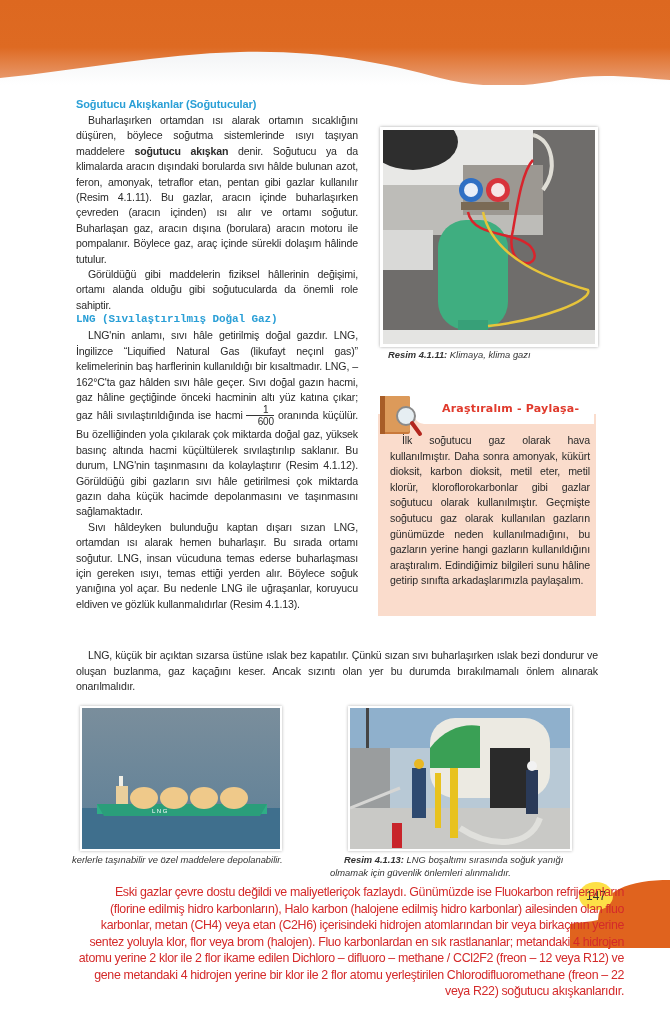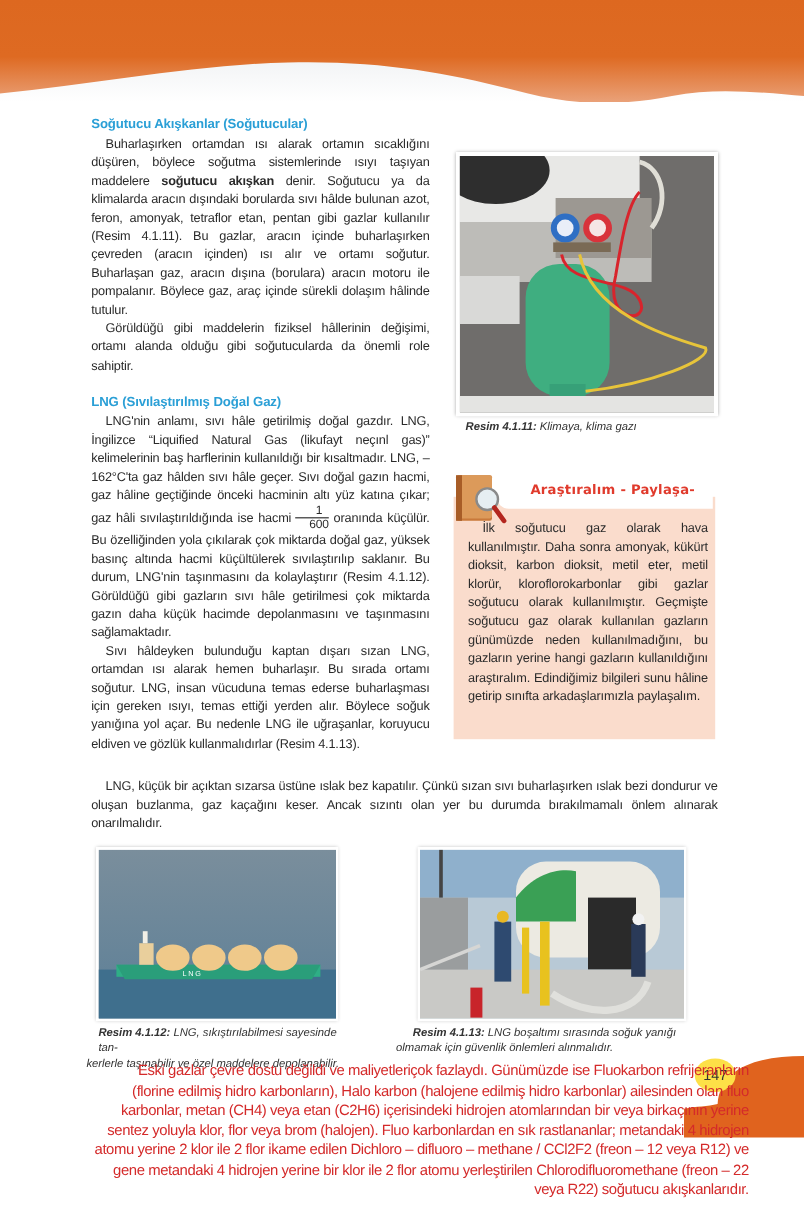--- a/index.html
+++ b/index.html
@@ -101,21 +101,21 @@
     <rect x="0" y="0" width="670" height="85" fill="url(#gw)"></rect>
     <path d="M0,0 H670 V80 C640,78 600,72 560,80 C520,88 480,88 440,78 C380,62 320,50 240,52 C160,54 80,70 0,78 Z" fill="url(#og)"></path>
   </svg>
 </div>
 
 <div class="col-left">
   <h3 class="section-title">Soğutucu Akışkanlar (Soğutucular)</h3>
   <p class="para"><span>Buharlaşırken ortamdan ısı alarak ortamın sıcaklığını düşüren, böylece soğutma sistemlerinde ısıyı taşıyan maddelere </span><b>soğutucu akışkan</b><span> denir. Soğutucu ya da klimalarda aracın dışındaki borularda sıvı hâlde bulunan azot, feron, amonyak, tetraflor etan, pentan gibi gazlar kullanılır (Resim 4.1.11). Bu gazlar, aracın içinde buharlaşırken çevreden (aracın içinden) ısı alır ve ortamı soğutur. Buharlaşan gaz, aracın dışına (borulara) aracın motoru ile pompalanır. Böylece gaz, araç içinde sürekli dolaşım hâlinde tutulur.</span></p>
   <p class="para">Görüldüğü gibi maddelerin fiziksel hâllerinin değişimi, ortamı alanda olduğu gibi soğutucularda da önemli role sahiptir.</p>
 
-  <h3 class="section-title" style="margin-top:16px;">LNG (Sıvılaştırılmış Doğal Gaz)</h3>
+  <h3 class="section-title" style="font-family:Liberation Mono, monospace;">LNG (Sıvılaştırılmış Doğal Gaz)</h3>
   <p class="para"><span>LNG'nin anlamı, sıvı hâle getirilmiş doğal gazdır. LNG, İngilizce “Liquified Natural Gas (likufayt neçınl gas)” kelimelerinin baş harflerinin kullanıldığı bir kısaltmadır. LNG, –162°C'ta gaz hâlden sıvı hâle geçer. Sıvı doğal gazın hacmi, gaz hâline geçtiğinde önceki hacminin altı yüz katına çıkar; gaz hâli sıvılaştırıldığında ise hacmi</span><span class="frac"><span class="num">1</span><span class="den">600</span></span> <span>oranında küçülür. Bu özelliğinden yola çıkılarak çok miktarda doğal gaz, yüksek basınç altında hacmi küçültülerek sıvılaştırılıp saklanır. Bu durum, LNG'nin taşınmasını da kolaylaştırır (Resim 4.1.12). Görüldüğü gibi gazların sıvı hâle getirilmesi çok miktarda gazın daha küçük hacimde depolanmasını ve taşınmasını sağlamaktadır.</span></p>
   <p class="para">Sıvı hâldeyken bulunduğu kaptan dışarı sızan LNG, ortamdan ısı alarak hemen buharlaşır. Bu sırada ortamı soğutur. LNG, insan vücuduna temas ederse buharlaşması için gereken ısıyı, temas ettiği yerden alır. Böylece soğuk yanığına yol açar. Bu nedenle LNG ile uğraşanlar, koruyucu eldiven ve gözlük kullanmalıdırlar (Resim 4.1.13).</p>
 </div>
 
 <div class="fig-1">
   <svg width="212" height="214" viewBox="0 0 212 214">
     <rect width="212" height="214" fill="#6f6d6b"></rect>
     <rect x="0" y="0" width="150" height="60" fill="#e8e8e6"></rect>
     <ellipse cx="30" cy="12" rx="45" ry="28" fill="#2e2e2e"></ellipse>
     <rect x="0" y="55" width="160" height="50" fill="#bdbcb8"></rect>
@@ -194,21 +194,20 @@
     <circle cx="69" cy="56" r="5" fill="#e9b824"></circle>
     <rect x="176" y="62" width="12" height="44" fill="#2a3a58"></rect>
     <circle cx="182" cy="58" r="5" fill="#f2f2f2"></circle>
     <rect x="42" y="115" width="10" height="25" fill="#c8242a"></rect>
     <path d="M110,120 C140,140 180,140 190,110" stroke="#e0e0dc" stroke-width="6" fill="none"></path>
     <path d="M0,100 L50,80" stroke="#d6d6d4" stroke-width="3"></path>
   </svg>
 </div>
 
 <div class="caption cap-2">
-  <div class="l1"><b>Resim 4.1.12:</b> <span>LNG, sıkıştırılabilmesi sayesinde tan-</span></div>
   <div>kerlerle taşınabilir ve özel maddelere depolanabilir.</div>
 </div>
 <div class="caption cap-3">
   <div class="l1"><b>Resim 4.1.13:</b> <span>LNG boşaltımı sırasında soğuk yanığı</span></div>
   <div>olmamak için güvenlik önlemleri alınmalıdır.</div>
 </div>
 
 <svg class="corner-orange" width="100" height="144" viewBox="0 0 100 144">
   <path d="M0,144 L0,70 C0,30 40,0 100,0 L100,64 L60,64 L60,144 Z" fill="#dd6820" opacity="0"></path>
   <path d="M28,40 C30,10 60,0 100,0 L100,68 L0,68 L0,44 C10,42 20,42 28,40 Z" fill="#e0631e"></path>

